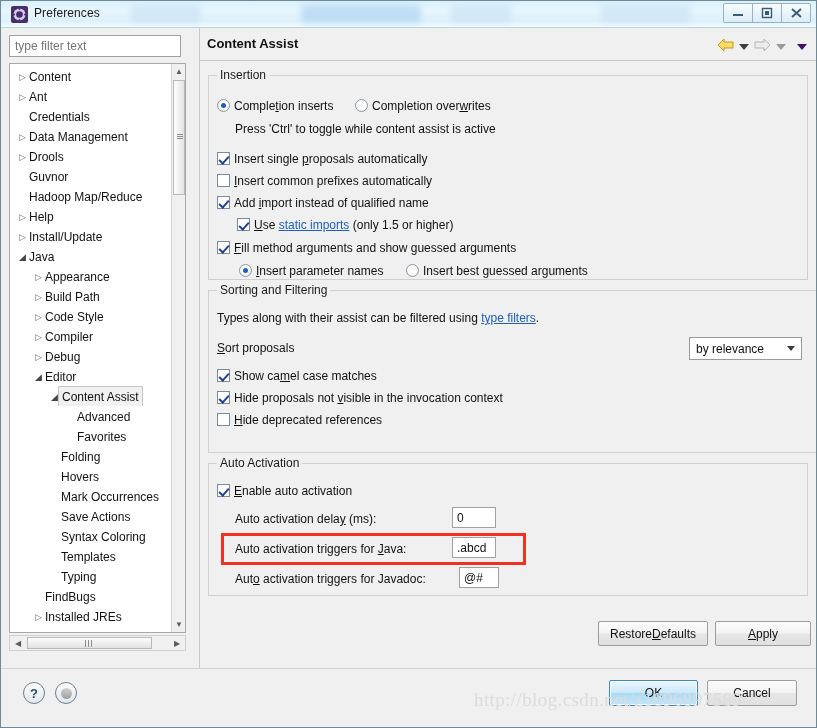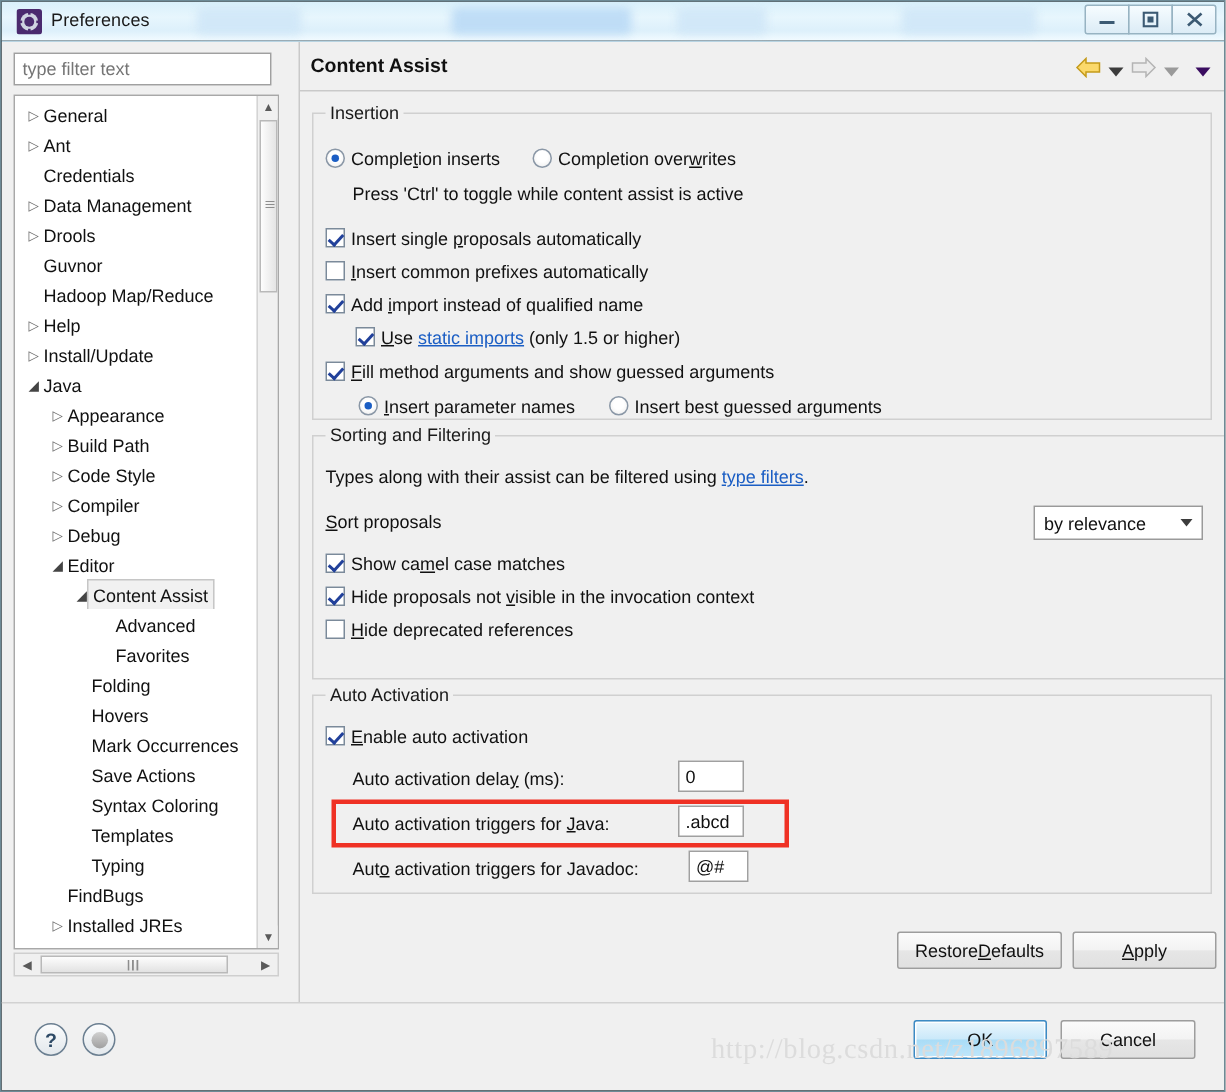--- a/index.html
+++ b/index.html
@@ -7,21 +7,21 @@
     margin: 0; padding: 0;
     width: 817px; height: 728px;
     font-family: "Liberation Sans", sans-serif;
     overflow: hidden;
     background: #ffffff;
   }
 
   #window {
     position: relative;
     width: 817px; height: 728px;
-    background: #000000;
+    background: #b91c1c;
     border: 1px solid #6d8a96;
     overflow: hidden;
   }
 
   
   #titlebar {
     position: absolute; left: 0; top: 0;
     width: 815px; height: 27px;
     background: linear-gradient(to bottom, #d9f0fb 0%, #e7f6fd 40%, #ddf0fb 75%, #f2fbff 100%);
     border-bottom: 1px solid #b8d4e2;
@@ -319,21 +319,21 @@
     </div>
   </div>
 
   <div id="body-area">
 
     <div id="left-col">
       <input id="filter-input" type="text" placeholder="type filter text" style="">
 
       <div id="tree-box">
         <div id="tree">
-            <div class="tree-row" style="padding-left: 6px;"><span class="tw closed"></span><span class="tree-label">General</span></div>
+            <div class="tree-row" style="padding-left: 6px;"><span class="tw closed"></span><span class="tree-label">Content</span></div>
             <div class="tree-row" style="padding-left: 6px;"><span class="tw closed"></span><span class="tree-label">Ant</span></div>
             <div class="tree-row" style="padding-left: 6px;"><span class="tw none"></span><span class="tree-label">Credentials</span></div>
             <div class="tree-row" style="padding-left: 6px;"><span class="tw closed"></span><span class="tree-label">Data Management</span></div>
             <div class="tree-row" style="padding-left: 6px;"><span class="tw closed"></span><span class="tree-label">Drools</span></div>
             <div class="tree-row" style="padding-left: 6px;"><span class="tw none"></span><span class="tree-label">Guvnor</span></div>
             <div class="tree-row" style="padding-left: 6px;"><span class="tw none"></span><span class="tree-label">Hadoop Map/Reduce</span></div>
             <div class="tree-row" style="padding-left: 6px;"><span class="tw closed"></span><span class="tree-label">Help</span></div>
             <div class="tree-row" style="padding-left: 6px;"><span class="tw closed"></span><span class="tree-label">Install/Update</span></div>
             <div class="tree-row" style="padding-left: 6px;"><span class="tw open"></span><span class="tree-label">Java</span></div>
             <div class="tree-row" style="padding-left: 22px;"><span class="tw closed"></span><span class="tree-label">Appearance</span></div>

